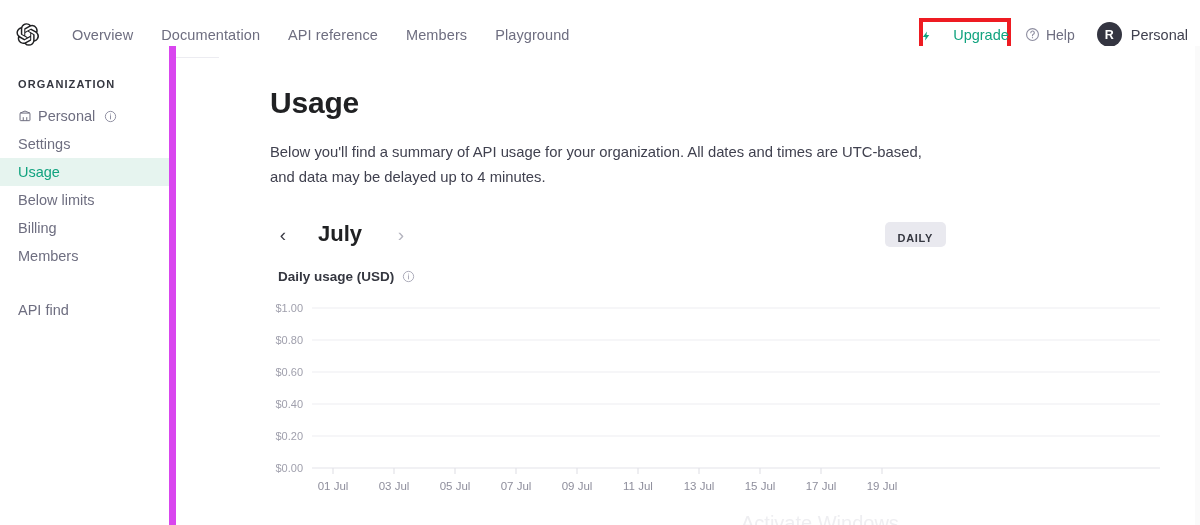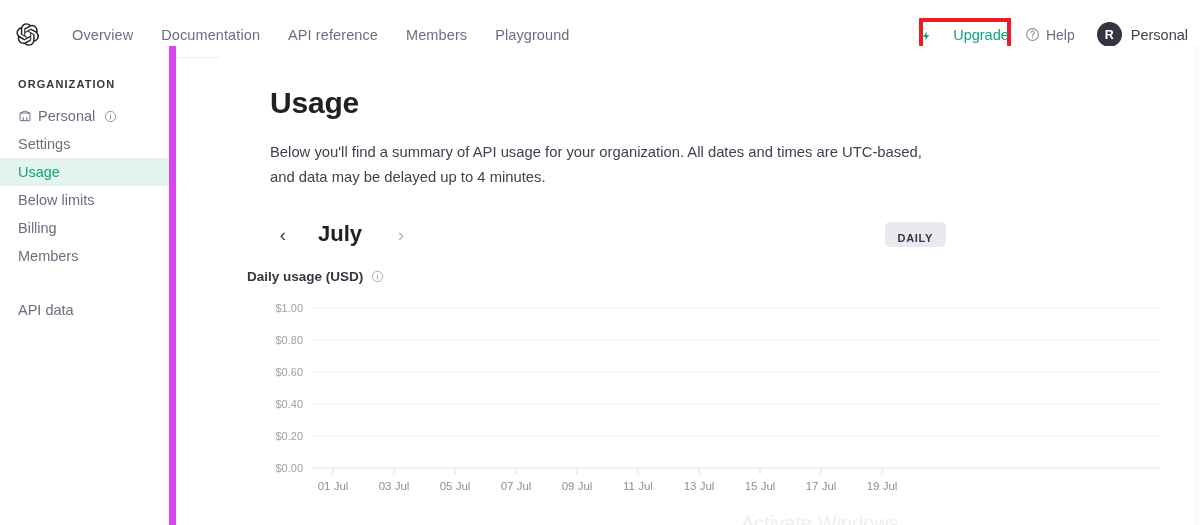--- a/index.html
+++ b/index.html
@@ -211,21 +211,21 @@
     color: #b8b8c4;
     border: none;
     font-family: inherit;
   }
   .toggle-btn.selected {
     background: #e9e9ef;
     color: #353740;
   }
 
   .chart-title {
-    margin: 18px 0 0 28px;
+    margin: 18px 0 0 59px;
     font-size: 13.5px;
     font-weight: bold;
     color: #353740;
     display: flex;
     align-items: center;
     gap: 5px;
   }
 
   
   .chart-wrap {
@@ -341,21 +341,21 @@
   </div>
 
   <div class="side-item">
     <span>Members</span>
   </div>
 
   <div class="side-gap"></div>
 
 
   <div class="side-item">
-    <span>API data</span>
+    <span>API find</span>
   </div>
 
 </aside>
 
 <main class="main">
 
   <h1 class="page-title">Usage</h1>
 
   <p class="page-desc">Below you'll find a summary of API usage for your organization. All dates and times are UTC-based, and data may be delayed up to 4 minutes.</p>
 

